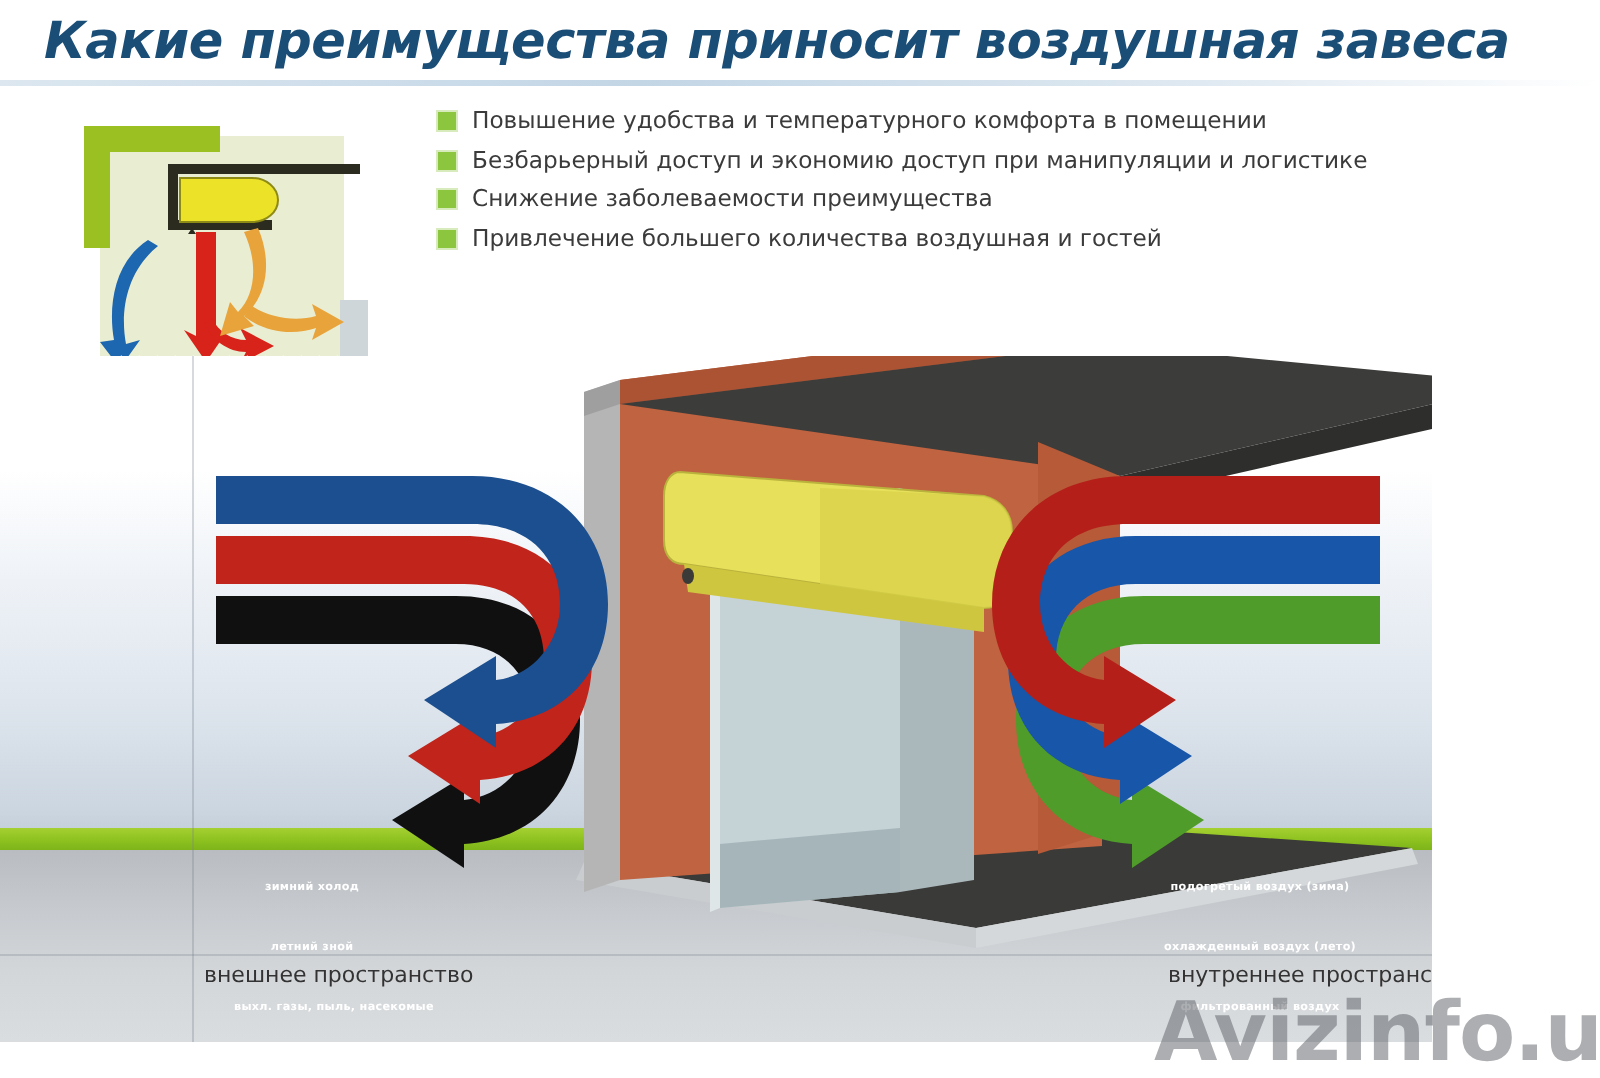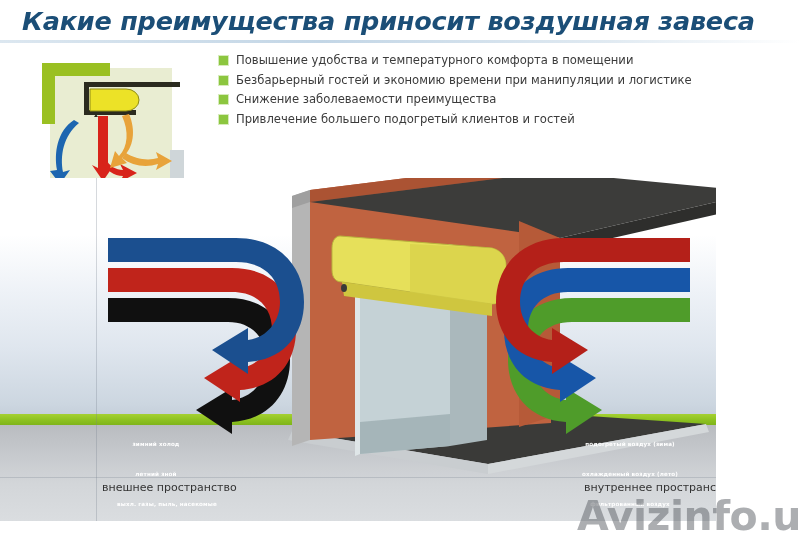--- a/index.html
+++ b/index.html
@@ -96,29 +96,29 @@
     <div id="title-rule"></div>
   </div>
 
   <div id="bullet-list">
     <div class="bullet-row">
       <span class="bullet-sq"></span>
       <span class="bullet-tx">Повышение удобства и температурного комфорта в помещении</span>
     </div>
     <div class="bullet-row">
       <span class="bullet-sq"></span>
-      <span class="bullet-tx">Безбарьерный гостей и экономию времени при манипуляции и логистике</span>
+      <span class="bullet-tx">Безбарьерный доступ и экономию доступ при манипуляции и логистике</span>
     </div>
     <div class="bullet-row">
       <span class="bullet-sq"></span>
       <span class="bullet-tx">Снижение заболеваемости преимущества</span>
     </div>
     <div class="bullet-row">
       <span class="bullet-sq"></span>
-      <span class="bullet-tx">Привлечение большего подогретый клиентов и гостей</span>
+      <span class="bullet-tx">Привлечение большего количества воздушная и гостей</span>
     </div>
   </div>
 
   <svg id="thumb" viewBox="0 0 180 135">
     <rect x="28" y="10" width="122" height="114" fill="#e9edd2"></rect>
     <rect x="148" y="92" width="14" height="34" fill="#cfd6d9"></rect>
     <path d="M20 5 h68 v13 h-55 v48 h-13 z" fill="#9ac022"></path>
     <rect x="62" y="24" width="96" height="5" fill="#2b2b1f"></rect>
     <rect x="62" y="24" width="5" height="33" fill="#2b2b1f"></rect>
     <rect x="62" y="52" width="52" height="5" fill="#2b2b1f"></rect>

